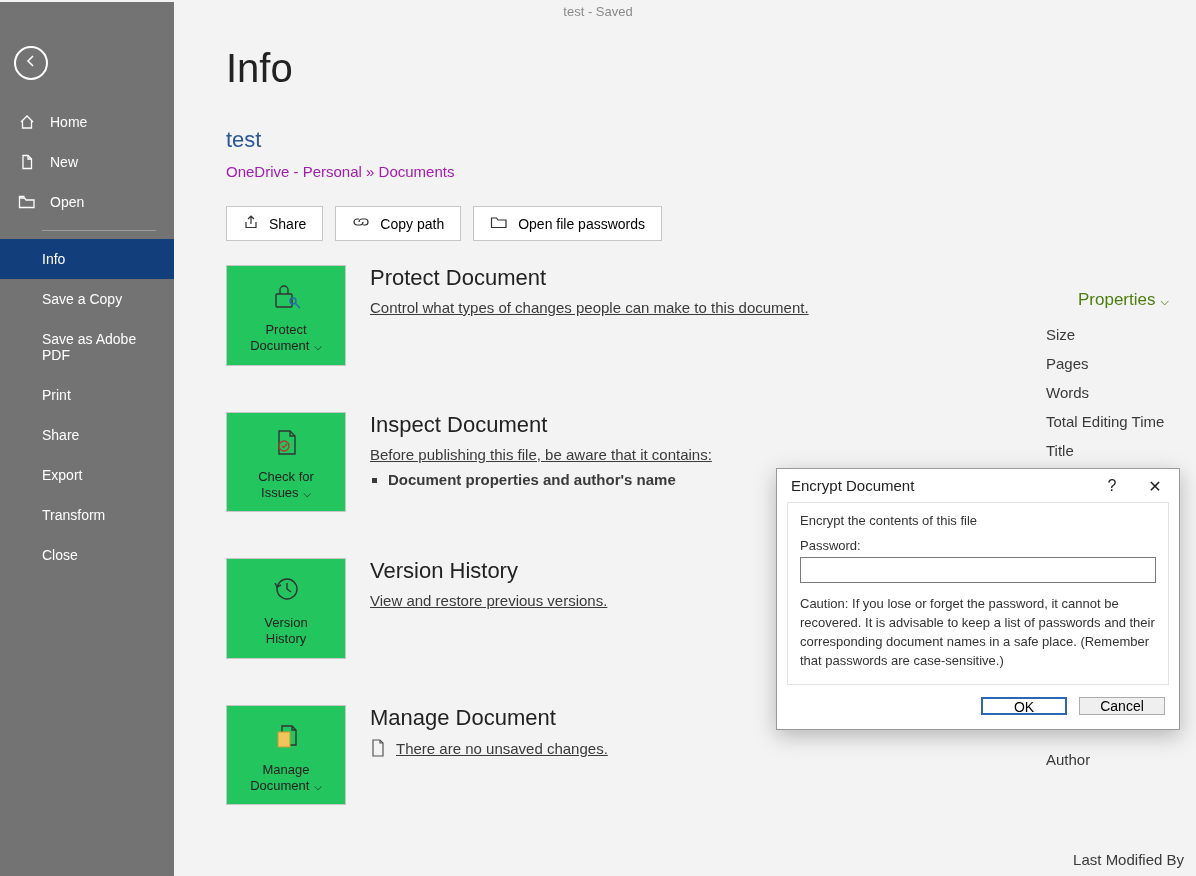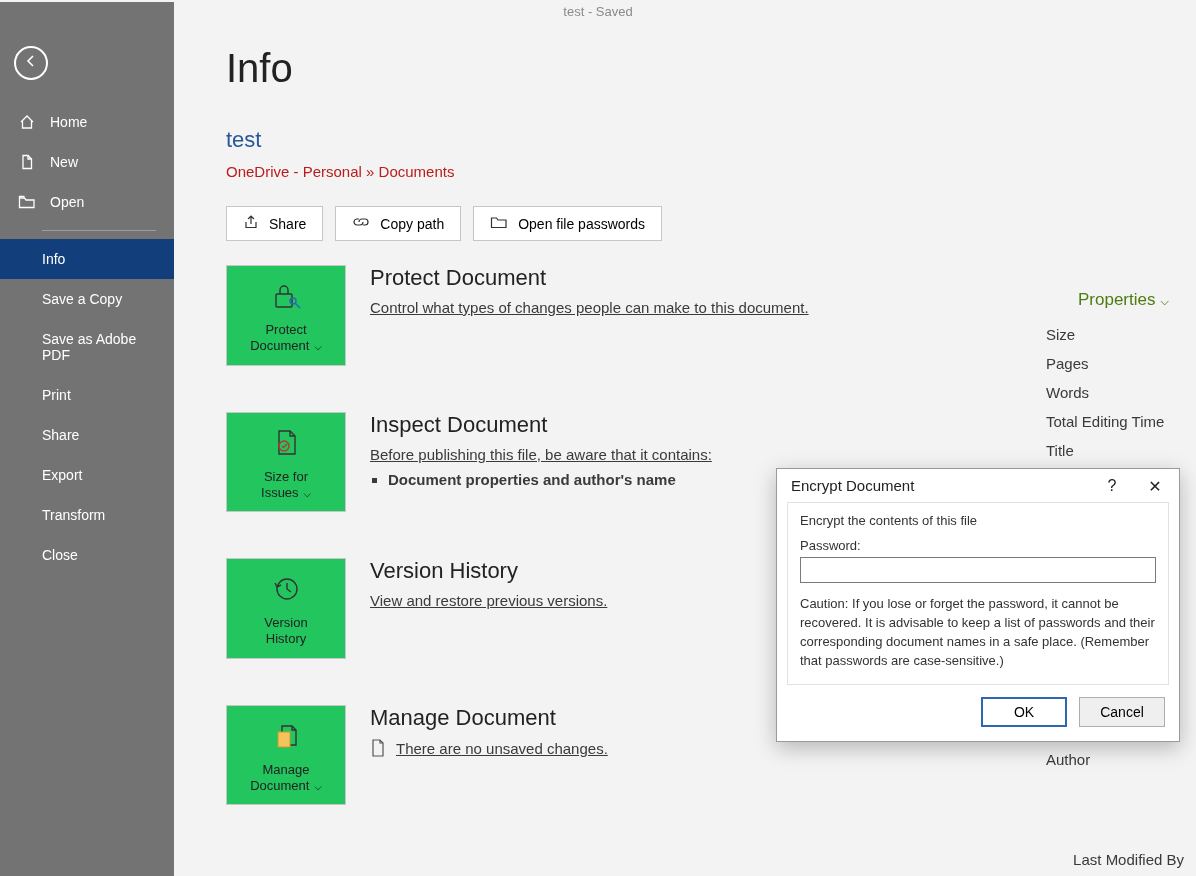--- a/index.html
+++ b/index.html
@@ -15,21 +15,21 @@
 .sidebar-item { display: flex; align-items: center; gap: 14px; padding: 12px 18px; font-size: 14px; cursor: pointer; }
 .sidebar-item.no-icon { padding-left: 42px; }
 .sidebar-item.active { background: #123e7c; }
 .sidebar-divider { border: none; border-top: 1px solid rgba(255,255,255,.3); margin: 8px 18px 8px 42px; }
 .sidebar-item .icon { width: 18px; display: inline-flex; align-items: center; justify-content: center; }
 
 
 .main { position: absolute; top: 28px; left: 174px; right: 0; bottom: 0; padding: 18px 0 0 52px; }
 .page-title { font-size: 40px; font-weight: 400; color: #222; }
 .doc-name { color: #2b579a; font-size: 22px; margin-top: 36px; }
-.breadcrumb { color: #b91c1c; font-size: 15px; margin-top: 10px; }
+.breadcrumb { color: #a21caf; font-size: 15px; margin-top: 10px; }
 
 .action-row { display: flex; gap: 12px; margin-top: 26px; }
 .pill-btn { display: inline-flex; align-items: center; gap: 10px; border: 1px solid #c6c6c6; background: #fff; padding: 7px 16px; font-size: 14px; cursor: pointer; }
 
 .section { display: flex; gap: 24px; margin-top: 24px; align-items: flex-start; }
 .tile { width: 120px; border: 1px solid #c6c6c6; background: #22c55e; text-align: center; padding: 12px 6px 10px; cursor: pointer; font-size: 13px; line-height: 1.25; color: #222; }
 .tile .tile-icon { height: 36px; display: flex; align-items: center; justify-content: center; margin-bottom: 8px; }
 .tile .caret { font-size: 10px; margin-left: 2px; }
 
 .sect-body .sect-title { font-size: 22px; color: #222; }
@@ -50,21 +50,21 @@
 .dialog { position: absolute; left: 776px; top: 468px; width: 404px; background: #fff; border: 1px solid #9a9a9a; box-shadow: 0 6px 20px rgba(0,0,0,.25); }
 .dlg-titlebar { display: flex; padding: 8px 10px 6px 14px; gap: 15px; }
 .dlg-title { flex: 1; font-size: 15px; color: #222; }
 .dlg-help, .dlg-close { width: 28px; text-align: center; font-size: 16px; cursor: pointer; color: #222; }
 .dlg-body { border: 1px solid #e2e2e2; margin: 0 10px; padding: 10px 12px 14px; font-size: 13px; color: #333; }
 .dlg-body .group-title { margin-bottom: 10px; }
 .dlg-body label { display: block; margin-bottom: 4px; }
 .pw-input { width: 100%; height: 26px; border: 1px solid #7a7a7a; padding: 2px 4px; font-size: 13px; }
 .caution { margin-top: 12px; line-height: 1.45; }
 .dlg-buttons { display: flex; justify-content: flex-end; gap: 12px; padding: 12px 14px 14px; }
-.dlg-btn { width: 86px; height: 30px; border: 1px solid #adadad; background: #efefef; font-size: 14px; cursor: pointer; }
+.dlg-btn { width: 86px; height: 18px; border: 1px solid #adadad; background: #efefef; font-size: 14px; cursor: pointer; }
 .dlg-btn.primary { border: 2px solid #2b67b2; background: #fff; }
 </style>
 </head>
 <body>
 
 <div class="titlebar">
   <span>test - Saved</span>
 </div>
 
 <nav class="sidebar">
@@ -195,21 +195,21 @@
       <div class="tile-icon">
         <svg width="30" height="30" viewBox="0 0 30 30">
             <g fill="none" stroke="#333" stroke-width="1.4">
               <path d="M8 3h11l5 5v18H8z"></path>
               <path d="M19 3v5h5"></path>
             </g>
             <circle cx="13" cy="18" r="5" fill="none" stroke="#b33" stroke-width="1.4"></circle>
             <path d="M11 18l1.5 1.5L16 16" fill="none" stroke="#b33" stroke-width="1.4"></path>
           </svg>
       </div>
-      <span>Size for</span><br>
+      <span>Check for</span><br>
       <span>Issues</span><span class="caret"> ⌵</span>
     </div>
     <div class="sect-body">
       <div class="sect-title">Inspect Document</div>
       <div class="sect-desc">Before publishing this file, be aware that it contains:</div>
       <ul class="bullets">
         <li>Document properties and author's name</li>
       </ul>
     </div>
   </div>

